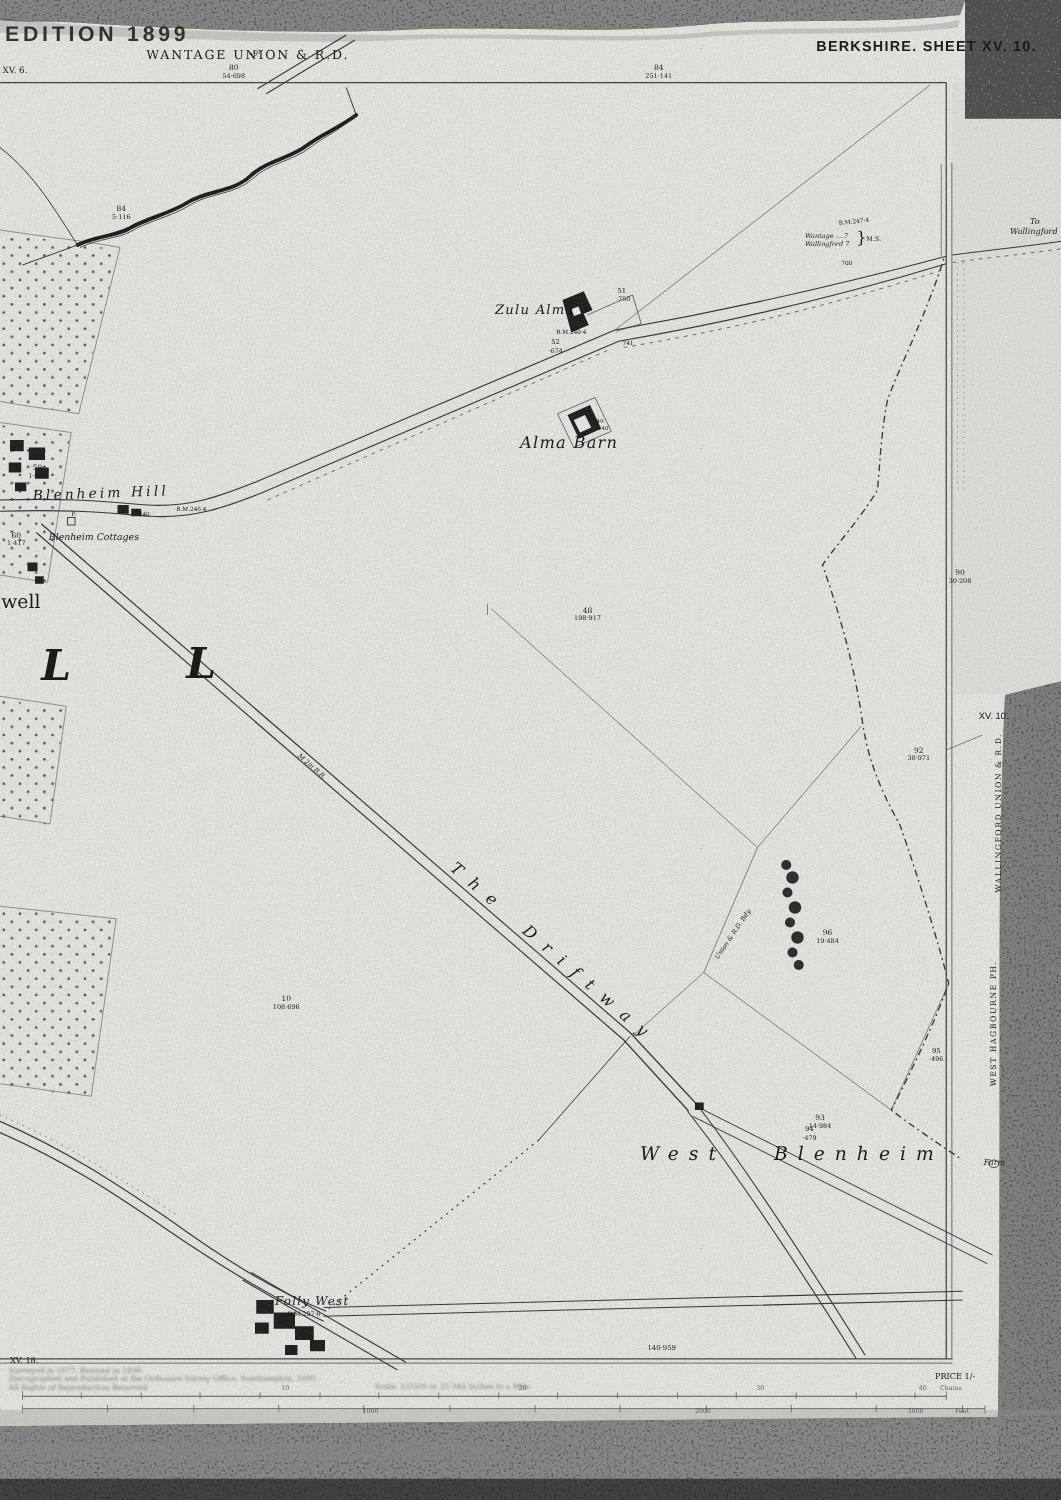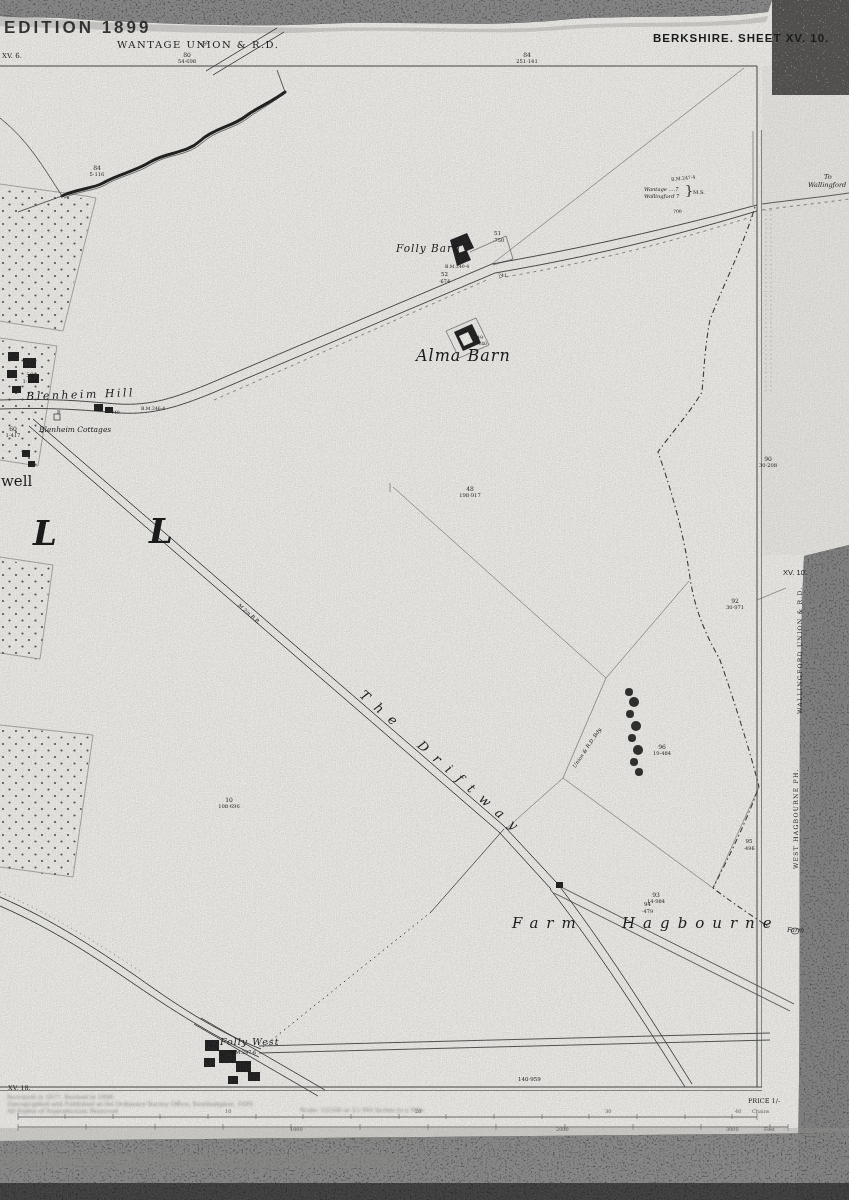--- a/index.html
+++ b/index.html
@@ -168,28 +168,28 @@
       <span class="lbl ctr" style="left: 187px; top: 59px; font-size: 5.2px; transform: translateX(-50%);">54·698</span>
       <span class="lbl ctr" style="left: 527px; top: 52px; font-size: 6px; transform: translateX(-50%);">84</span>
       <span class="lbl ctr" style="left: 527px; top: 59px; font-size: 5.2px; transform: translateX(-50%);">251·141</span>
       <span class="lbl " style="left: 200px; top: 45px; font-size: 4.8px; transform: rotate(-30deg);">750</span>
       <span class="lbl ctr" style="left: 97px; top: 165px; font-size: 6px; transform: translateX(-50%);">84</span>
       <span class="lbl ctr" style="left: 97px; top: 172px; font-size: 5.2px; transform: translateX(-50%);">5·116</span>
       <span class="lbl ctr" style="left: 30px; top: 372px; font-size: 6px; transform: translateX(-50%);">59</span>
       <span class="lbl ctr" style="left: 30px; top: 379px; font-size: 5.2px; transform: translateX(-50%);">1·204</span>
       <span class="lbl ctr" style="left: 13px; top: 426px; font-size: 6px; transform: translateX(-50%);">60</span>
       <span class="lbl ctr" style="left: 13px; top: 433px; font-size: 5.2px; transform: translateX(-50%);">1·417</span>
-      <span class="lbl it" style="left: 396px; top: 243px; font-size: 10.5px; letter-spacing: 1px;">Folly Barn</span>
+      <span class="lbl it" style="left: 396px; top: 243px; font-size: 10.5px; letter-spacing: 1px;">Zulu Alma</span>
       <span class="lbl " style="left: 494px; top: 231px; font-size: 5.5px;">51</span>
       <span class="lbl " style="left: 493px; top: 238px; font-size: 5px;">·750</span>
       <span class="lbl " style="left: 445px; top: 265px; font-size: 4.6px;">B.M.240·4</span>
       <span class="lbl " style="left: 441px; top: 272px; font-size: 5.5px;">52</span>
       <span class="lbl " style="left: 439px; top: 279px; font-size: 5px;">·674</span>
       <span class="lbl " style="left: 498px; top: 274px; font-size: 4.6px;">741</span>
-      <span class="lbl it" style="left: 416px; top: 348px; font-size: 16px; letter-spacing: 1px;">Alma Barn</span>
+      <span class="lbl it" style="left: 416px; top: 348px; font-size: 13px; letter-spacing: 1px;">Alma Barn</span>
       <span class="lbl " style="left: 477px; top: 336px; font-size: 4.6px;">49</span>
       <span class="lbl " style="left: 477px; top: 342px; font-size: 4.4px;">·140</span>
       <span class="lbl it" style="left: 26px; top: 391px; font-size: 11px; letter-spacing: 2.5px; transform: rotate(-2deg);">Blenheim Hill</span>
       <span class="lbl " style="left: 111px; top: 411px; font-size: 4.6px;">740</span>
       <span class="lbl " style="left: 141px; top: 407px; font-size: 4.6px;">B.M.246·4</span>
       <span class="lbl " style="left: 57px; top: 410px; font-size: 5px;">P.</span>
       <span class="lbl it" style="left: 39px; top: 426px; font-size: 7.5px;">Blenheim Cottages</span>
       <span class="lbl " style="left: 1px; top: 474px; font-size: 15px;">well</span>
       <span class="lbl it b" style="left: 33px; top: 516px; font-size: 34px;">L</span>
       <span class="lbl it b" style="left: 149px; top: 514px; font-size: 34px;">L</span>
@@ -216,21 +216,21 @@
       <span class="lbl ctr" style="left: 662px; top: 751px; font-size: 5.2px; transform: translateX(-50%);">19·484</span>
       <span class="lbl ctr" style="left: 229px; top: 797px; font-size: 6px; transform: translateX(-50%);">10</span>
       <span class="lbl ctr" style="left: 229px; top: 804px; font-size: 5.2px; transform: translateX(-50%);">108·696</span>
       <span class="lbl ctr" style="left: 749px; top: 839px; font-size: 5.5px; transform: translateX(-50%);">95</span>
       <span class="lbl ctr" style="left: 749px; top: 846px; font-size: 5px; transform: translateX(-50%);">·496</span>
       <span class="lbl " style="left: 793px; top: 869px; font-size: 6.2px; letter-spacing: 1.2px; transform: rotate(-90deg);">WEST HAGBOURNE PH.</span>
       <span class="lbl ctr" style="left: 656px; top: 892px; font-size: 6px; transform: translateX(-50%);">93</span>
       <span class="lbl ctr" style="left: 656px; top: 899px; font-size: 5.2px; transform: translateX(-50%);">14·984</span>
       <span class="lbl " style="left: 644px; top: 902px; font-size: 5.5px;">94</span>
       <span class="lbl " style="left: 642px; top: 909px; font-size: 5px;">·479</span>
-      <span class="lbl it" style="left: 512px; top: 916px; font-size: 15px; letter-spacing: 8px;">Farm   Hagbourne</span>
+      <span class="lbl it" style="left: 512px; top: 916px; font-size: 15px; letter-spacing: 8px;">West   Blenheim</span>
       <span class="lbl it" style="left: 787px; top: 927px; font-size: 6.5px;">Farm</span>
       <span class="lbl it" style="left: 220px; top: 1037px; font-size: 9.5px; letter-spacing: 1px;">Folly West</span>
       <span class="lbl " style="left: 230px; top: 1050px; font-size: 5px;">B.M.297·6</span>
       <span class="lbl " style="left: 8px; top: 1085px; font-size: 6.5px;">XV. 18.</span>
       <span class="lbl " style="left: 518px; top: 1077px; font-size: 5.5px;">140·959</span>
       <span class="lbl blurred" style="left: 7px; top: 1094px; font-size: 6px;">Surveyed in 1877. Revised in 1898.</span>
       <span class="lbl blurred" style="left: 7px; top: 1101px; font-size: 6px;">Zincographed and Published at the Ordnance Survey Office, Southampton, 1899.</span>
       <span class="lbl blurred" style="left: 7px; top: 1108px; font-size: 6px;">All Rights of Reproduction Reserved.</span>
       <span class="lbl blurred" style="left: 300px; top: 1107px; font-size: 6px;">Scale: 1/2500 or 25·344 Inches to a Mile.</span>
       <span class="lbl " style="left: 748px; top: 1098px; font-size: 6.5px;">PRICE 1/-</span>

